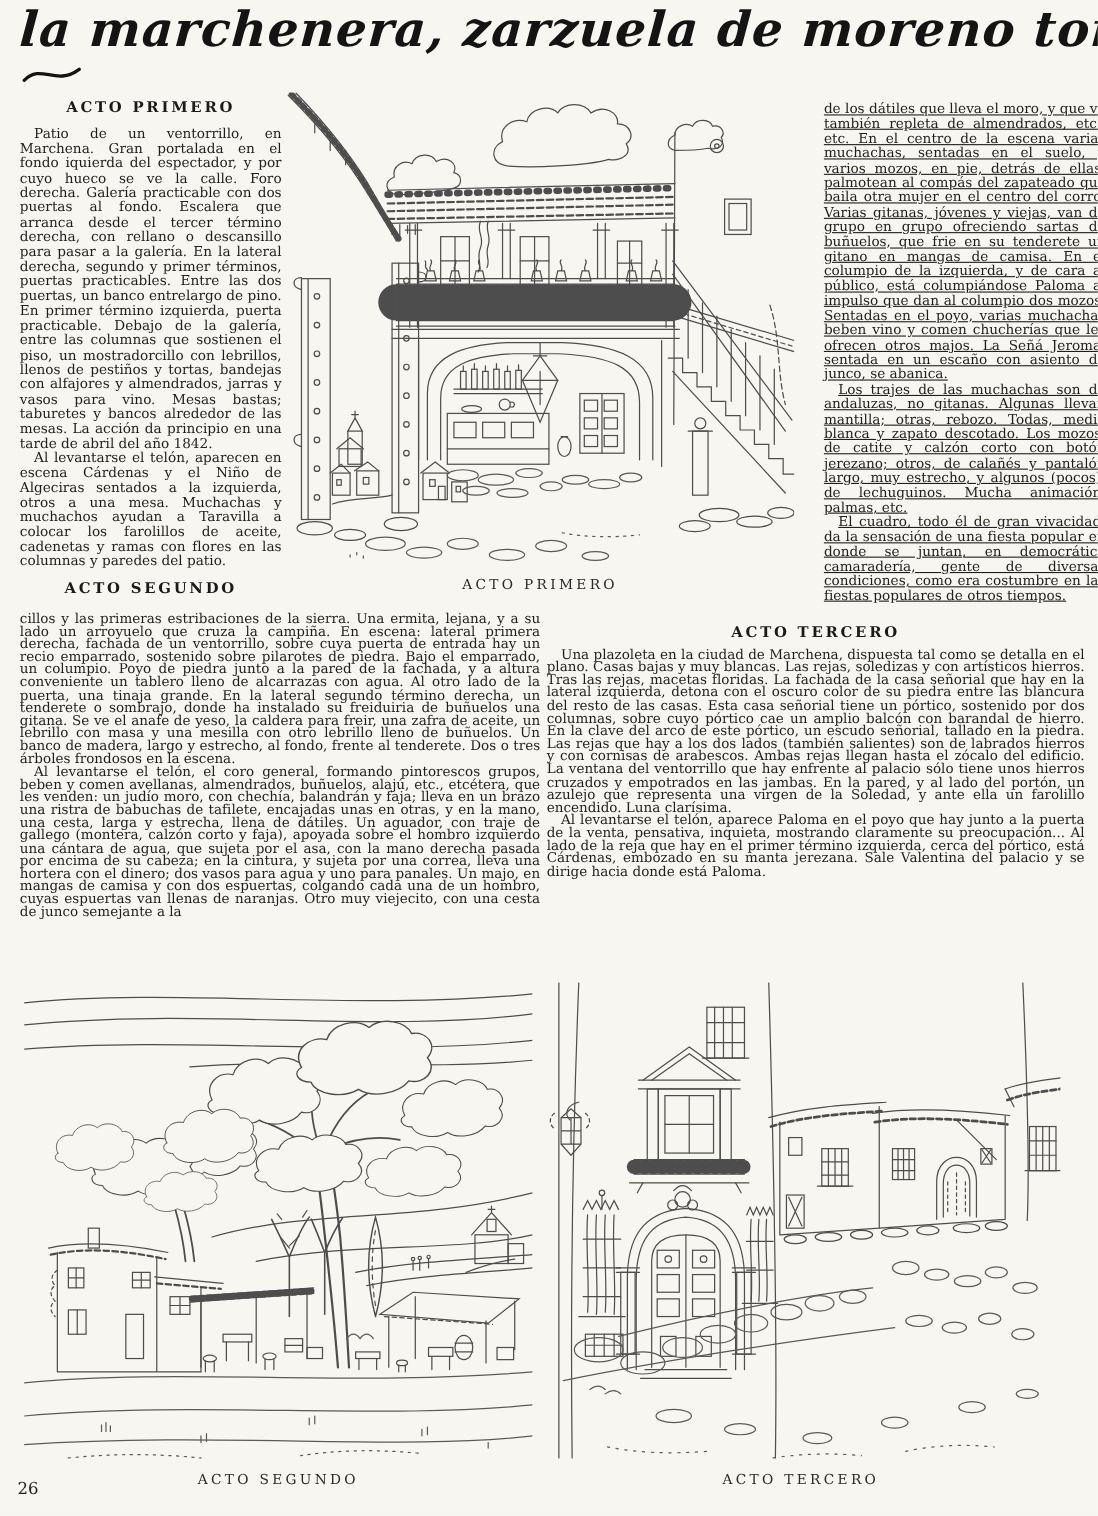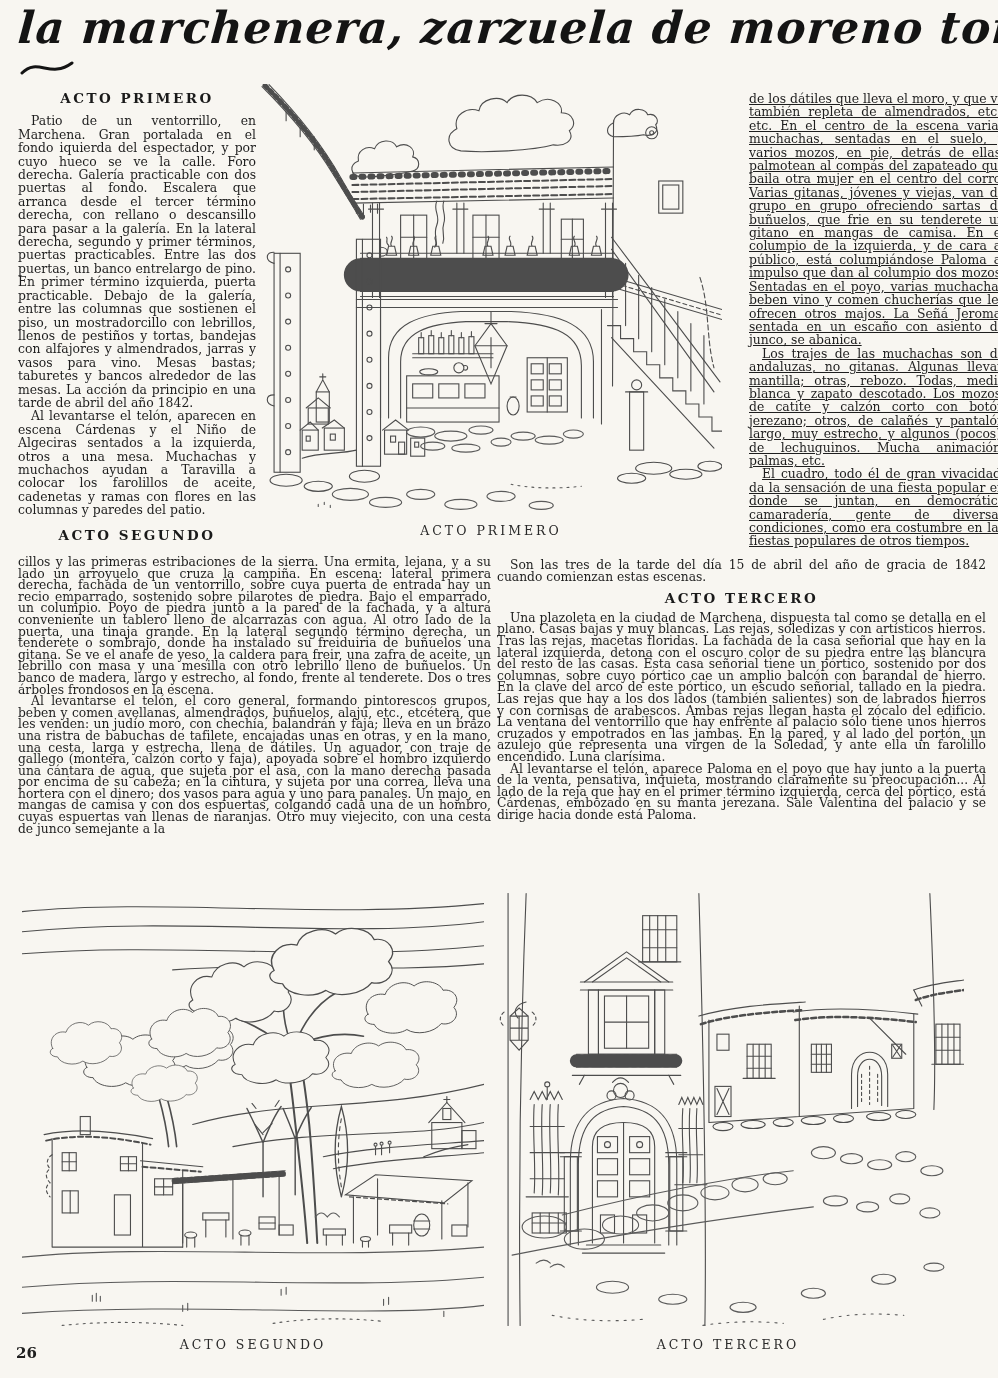--- a/index.html
+++ b/index.html
@@ -34,21 +34,21 @@
   .caption{
     position:absolute; text-align:center; font-size:12.5px;
     letter-spacing:3px; color:#2a2a2a;
   }
   .cap-center{left:260px; top:523px; width:462px;}
   .cap-bl{left:22px; top:1337px; width:462px;}
   .cap-br{left:492px; top:1337px; width:472px;}
   .wide-left{position:absolute; left:18px; top:557px; width:473px;}
   .wide-right{position:absolute; left:497px; top:560px; width:489px;}
   .wide-right .heading{margin:10px 0 8px 0;}
-  .pagenum{position:absolute; left:16px; top:1344px; font-weight:bold; font-size:15px;}
+  .pagenum{position:absolute; left:16px; top:1344px; font-weight:normal; font-size:15px;}
   svg{display:block;}
 </style>
 </head>
 <body>
 
 <div class="page">
 
   <header class="title-row">
     <span class="script-title">la marchenera, zarzuela de moreno torroba</span><svg class="flourish" width="56" height="30" viewBox="0 0 56 30">
         <path d="M2,20 C18,4 30,26 52,10" stroke="#141414" stroke-width="3" fill="none" stroke-linecap="round"></path>
@@ -255,21 +255,20 @@
     <p class="bt ind">Los trajes de las muchachas son de andaluzas, no gitanas. Algunas llevan mantilla; otras, rebozo. Todas, media blanca y zapato descotado. Los mozos, de catite y calzón corto con botón jerezano; otros, de calañés y pantalón largo, muy estrecho, y algunos (pocos), de lechuguinos. Mucha animación, palmas, etc.</p>
     <p class="bt ind">El cuadro, todo él de gran vivacidad, da la sensación de una fiesta popular en donde se juntan, en democrática camaradería, gente de diversas condiciones, como era costumbre en las fiestas populares de otros tiempos.</p>
   </section>
 
   <section class="wide-left wideset">
     <p class="bt">cillos y las primeras estribaciones de la sierra. Una ermita, lejana, y a su lado un arroyuelo que cruza la campiña. En escena: lateral primera derecha, fachada de un ventorrillo, sobre cuya puerta de entrada hay un recio emparrado, sostenido sobre pilarotes de piedra. Bajo el emparrado, un columpio. Poyo de piedra junto a la pared de la fachada, y a altura conveniente un tablero lleno de alcarrazas con agua. Al otro lado de la puerta, una tinaja grande. En la lateral segundo término derecha, un tenderete o sombrajo, donde ha instalado su freiduiria de buñuelos una gitana. Se ve el anafe de yeso, la caldera para freir, una zafra de aceite, un lebrillo con masa y una mesilla con otro lebrillo lleno de buñuelos. Un banco de madera, largo y estrecho, al fondo, frente al tenderete. Dos o tres árboles frondosos en la escena.</p>
     <p class="bt ind">Al levantarse el telón, el coro general, formando pintorescos grupos, beben y comen avellanas, almendrados, buñuelos, alajú, etc., etcétera, que les venden: un judío moro, con chechía, balandrán y faja; lleva en un brazo una ristra de babuchas de tafilete, encajadas unas en otras, y en la mano, una cesta, larga y estrecha, llena de dátiles. Un aguador, con traje de gallego (montera, calzón corto y faja), apoyada sobre el hombro izquierdo una cántara de agua, que sujeta por el asa, con la mano derecha pasada por encima de su cabeza; en la cintura, y sujeta por una correa, lleva una hortera con el dinero; dos vasos para agua y uno para panales. Un majo, en mangas de camisa y con dos espuertas, colgando cada una de un hombro, cuyas espuertas van llenas de naranjas. Otro muy viejecito, con una cesta de junco semejante a la</p>
   </section>
 
   <section class="wide-right wideset">
-    <p class="bt ind">Son las tres de la tarde del día 15 de abril del año de gracia de 1842 cuando comienzan estas escenas.</p>
     <h2 class="heading">ACTO TERCERO</h2>
     <p class="bt ind">Una plazoleta en la ciudad de Marchena, dispuesta tal como se detalla en el plano. Casas bajas y muy blancas. Las rejas, soledizas y con artísticos hierros. Tras las rejas, macetas floridas. La fachada de la casa señorial que hay en la lateral izquierda, detona con el oscuro color de su piedra entre las blancura del resto de las casas. Esta casa señorial tiene un pórtico, sostenido por dos columnas, sobre cuyo pórtico cae un amplio balcón con barandal de hierro. En la clave del arco de este pórtico, un escudo señorial, tallado en la piedra. Las rejas que hay a los dos lados (también salientes) son de labrados hierros y con cornisas de arabescos. Ambas rejas llegan hasta el zócalo del edificio. La ventana del ventorrillo que hay enfrente al palacio sólo tiene unos hierros cruzados y empotrados en las jambas. En la pared, y al lado del portón, un azulejo que representa una virgen de la Soledad, y ante ella un farolillo encendido. Luna clarísima.</p>
     <p class="bt ind">Al levantarse el telón, aparece Paloma en el poyo que hay junto a la puerta de la venta, pensativa, inquieta, mostrando claramente su preocupación... Al lado de la reja que hay en el primer término izquierda, cerca del pórtico, está Cárdenas, embozado en su manta jerezana. Sale Valentina del palacio y se dirige hacia donde está Paloma.</p>
   </section>
 
   <figure class="illo illo-bl">
     <svg width="462" height="438" viewBox="0 0 460 435">
       <defs>
         <path id="blobA" d="M-45,6 C-52,-8 -40,-20 -26,-17 C-22,-30 -4,-35 6,-27 C16,-36 34,-32 38,-22 C50,-24 58,-12 50,-2 C58,8 48,20 36,17 C28,28 8,31 -2,24 C-14,32 -34,28 -38,18 C-48,18 -52,10 -45,6 Z"></path>
       </defs>

